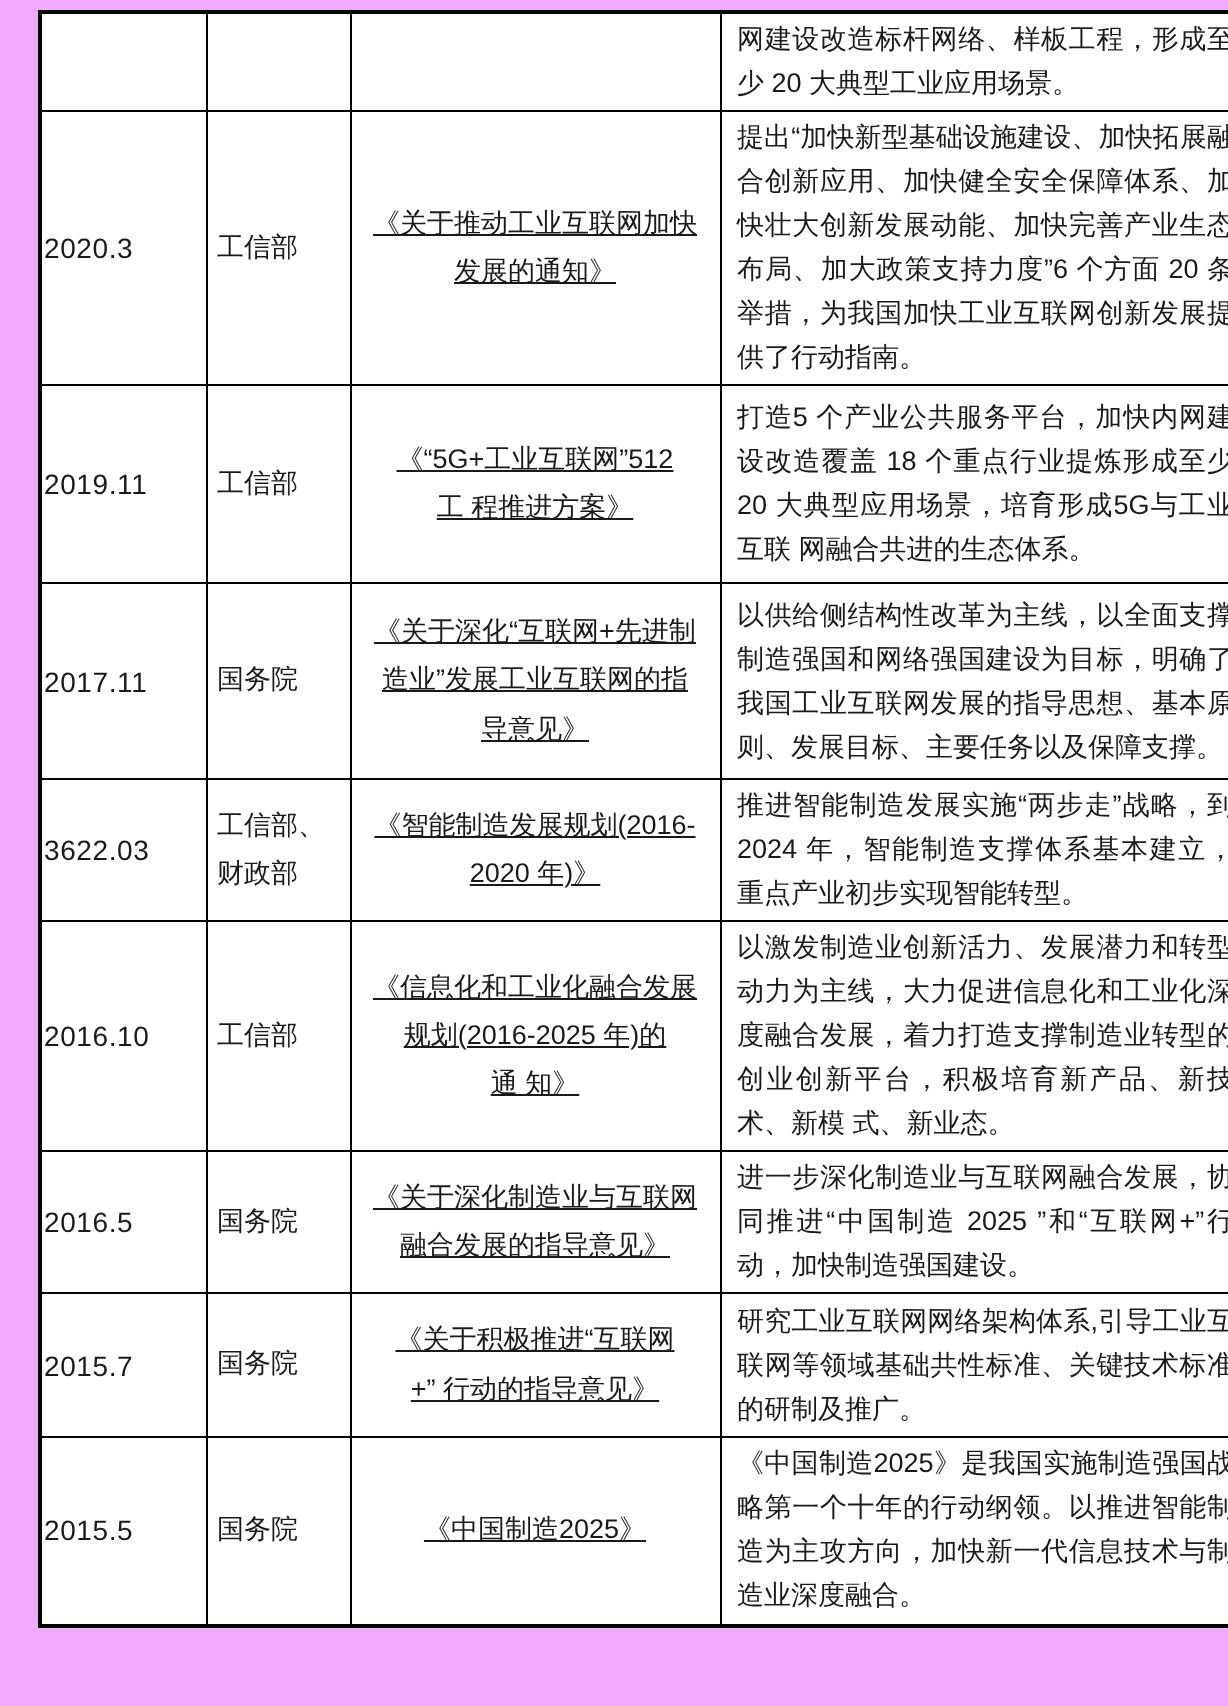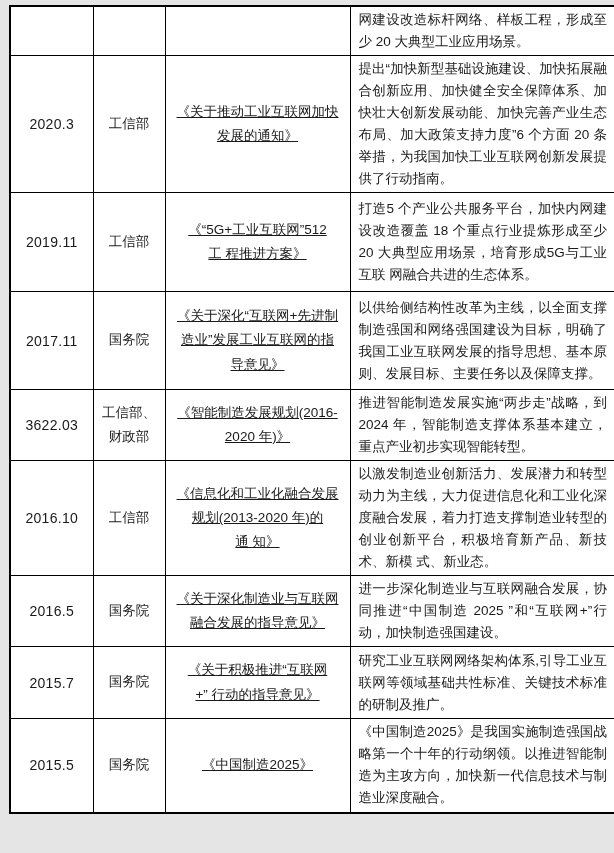--- a/index.html
+++ b/index.html
@@ -6,44 +6,44 @@
     margin: 0;
     padding: 0;
     background: #fdfdfd;
     font-family: "Liberation Sans", "DejaVu Sans", sans-serif;
     color: #1a1a1a;
   }
   .page {
     width: 614px;
     height: 853px;
     box-sizing: border-box;
-    padding: 5px 5px 5px 9px;
-    background: #e5e5e5;
+    padding: 5px 5px 5px 19px;
+    background: #f0abfc;
     overflow: hidden;
   }
   table.policy-table {
     border-collapse: collapse;
     table-layout: fixed;
     width: 606px;
     border: 2px solid #000;
     background: #ffffff;
   }
   table.policy-table td {
     border: 1px solid #000;
     vertical-align: middle;
     overflow: hidden;
     box-sizing: border-box;
   }
   td.c-date {
-    text-align: center;
+    text-align: left;
     font-size: 14px;
     letter-spacing: 0.3px;
   }
   td.c-agency {
-    text-align: center;
+    text-align: left;
     font-size: 13.5px;
     line-height: 1.8;
     padding: 0 5px;
   }
   td.c-title {
     text-align: center;
     font-size: 13.5px;
     line-height: 1.8;
     white-space: pre-line;
     padding: 0 6px;
@@ -111,21 +111,21 @@
         <td class="c-date">3622.03</td>
         <td class="c-agency">工信部、财政部</td>
         <td class="c-title">《智能制造发展规划(2016-
 2020 年)》</td>
         <td class="c-desc">推进智能制造发展实施“两步走”战略，到 2024 年，智能制造支撑体系基本建立，重点产业初步实现智能转型。</td>
       </tr>
       <tr class="r6">
         <td class="c-date">2016.10</td>
         <td class="c-agency">工信部</td>
         <td class="c-title">《信息化和工业化融合发展
-规划(2013-2020 年)的
+规划(2016-2025 年)的
 通 知》</td>
         <td class="c-desc">以激发制造业创新活力、发展潜力和转型动力为主线，大力促进信息化和工业化深度融合发展，着力打造支撑制造业转型的创业创新平台，积极培育新产品、新技术、新模 式、新业态。</td>
       </tr>
       <tr class="r7">
         <td class="c-date">2016.5</td>
         <td class="c-agency">国务院</td>
         <td class="c-title">《关于深化制造业与互联网
 融合发展的指导意见》</td>
         <td class="c-desc">进一步深化制造业与互联网融合发展，协同推进“中国制造 2025 ”和“互联网+”行动，加快制造强国建设。</td>
       </tr>

